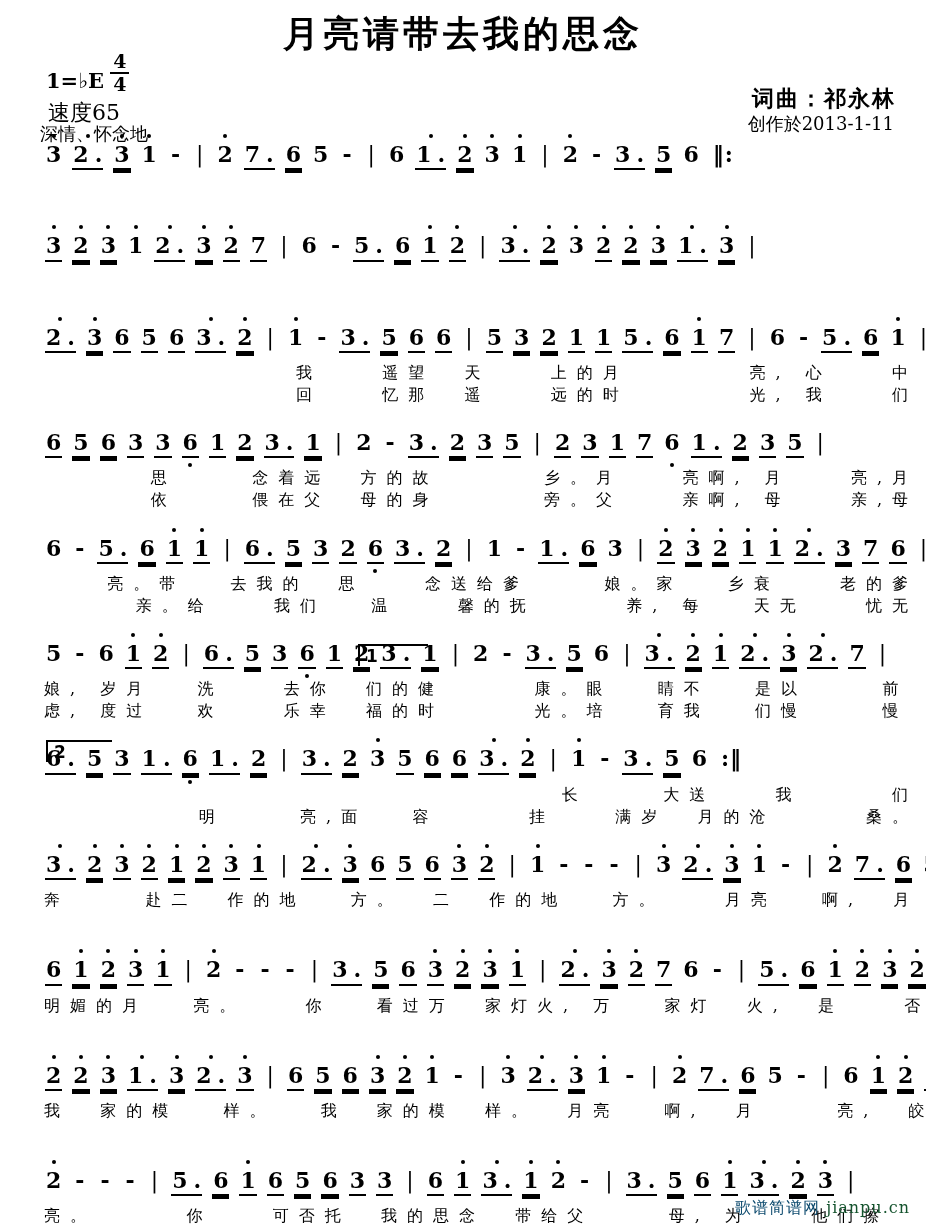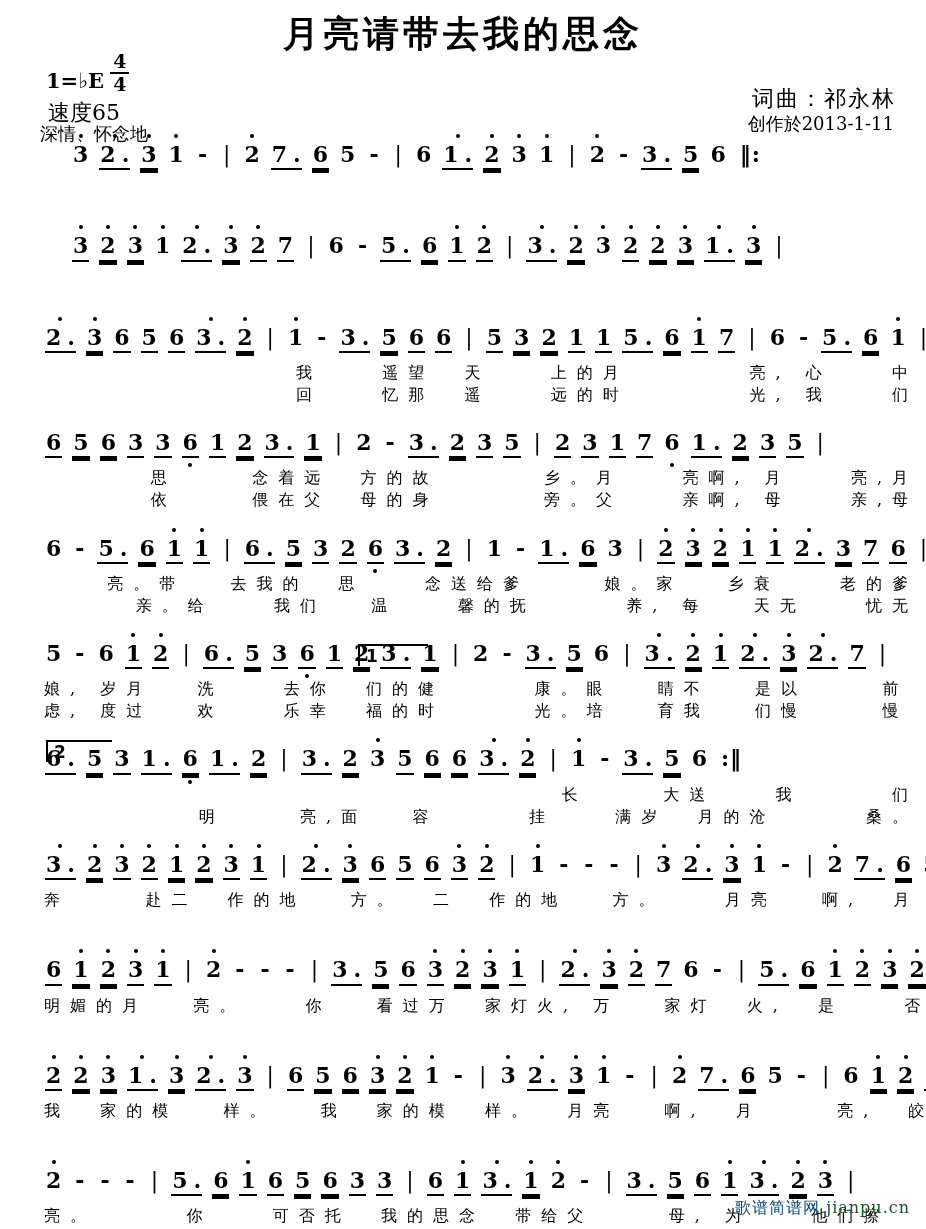--- a/index.html
+++ b/index.html
@@ -13,26 +13,26 @@
     position:absolute; top:10px; left:0; width:100%; text-align:center;
     font-size:36px; font-weight:bold; letter-spacing:4px;
   }
   .keyrow { position:absolute; top:52px; left:46px; font-size:21px; font-weight:bold; }
   .keyrow .keysig { display:inline-block; vertical-align:middle;margin-top:15px; }
   .timesig { display:inline-block; vertical-align:middle; margin-left:6px; text-align:center; line-height:1; }
   .timesig .num { display:block; font-size:19px; font-weight:bold; border-bottom:2px solid #000; padding:0 3px 1px; }
   .timesig .den { display:block; font-size:19px; font-weight:bold; padding-top:1px; }
   .tempo { position:absolute; top:98px; left:48px; font-size:22px; }
   .expression { position:absolute; top:122px; left:40px; font-size:18px; }
-  .credit { position:absolute; top:84px; right:30px; font-size:22px; font-weight:normal; letter-spacing:2px; }
+  .credit { position:absolute; top:84px; right:30px; font-size:22px; font-weight:bold; letter-spacing:2px; }
   .created { position:absolute; top:112px; right:32px; font-size:18px; font-weight:normal; }
   
   .score { position:absolute; top:130px; left:40px; right:8px; }
   .sys { margin-bottom:12px; }
-  .sys.l0 { margin-bottom:42px;margin-left:27px; }
+  .sys.l0 { margin-bottom:42px; }
   .sys.l1 { margin-bottom:34px; }
   .mrow {
     white-space:nowrap; font-weight:bold; font-size:22px; line-height:1.15;
     padding-top:12px; padding-bottom:9px;
   }
   .nt { display:inline-block; position:relative; margin:0 5px; padding:0 1px 1px; }
   .nt.u1 { border-bottom:2px solid #000; }
   .nt.u2 { border-bottom:2px solid #000; box-shadow:0 3px 0 #000; }
   .nt i.od, .nt i.ud { position:absolute; left:50%; width:4px; height:4px; margin-left:-2px;
     background:#000; border-radius:50%; }

